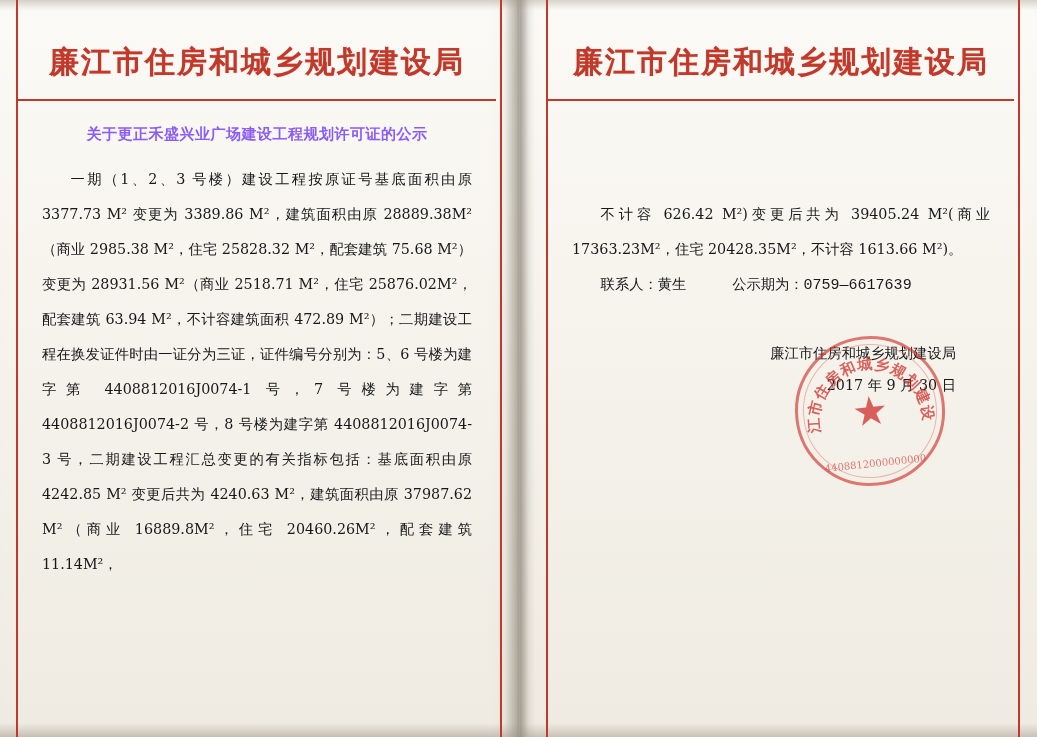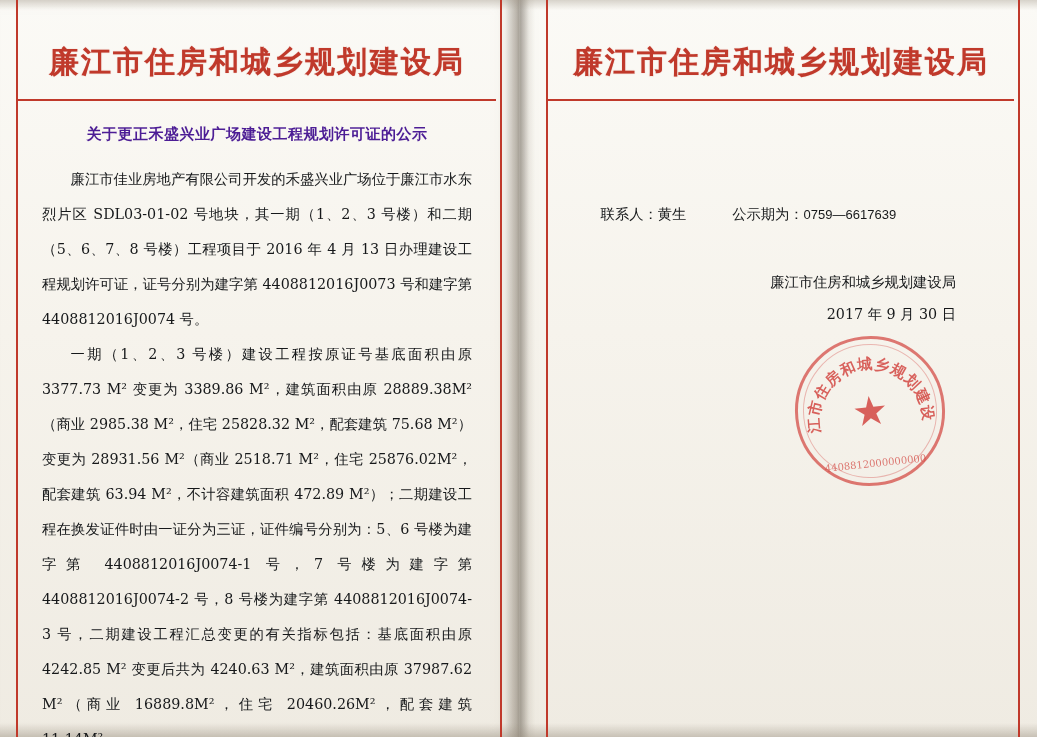--- a/index.html
+++ b/index.html
@@ -89,21 +89,21 @@
     background: #c0392b;
     margin: 16px 0 0 0;
   }
   .subtitle {
     text-align: center;
     font-family: "DejaVu Serif", "Liberation Serif", serif;
     font-weight: bold;
     font-size: 15px;
     margin-top: 24px;
     letter-spacing: 0.5px;
-    color: #4c1d95;
+    color: #8b5cf6;
   }
   .body {
     margin-top: 18px;
     padding: 0 24px;
     font-family: "DejaVu Serif", "Liberation Serif", serif;
     font-size: 14.3px;
     line-height: 35px;
     text-align: justify;
     text-justify: inter-ideograph;
     color: #16181a;
@@ -114,21 +114,21 @@
   }
   .col-right .body { margin-top: 96px; }
 
   .contact-line {
     font-family: "DejaVu Serif", "Liberation Serif", serif;
     font-size: 14.3px;
     line-height: 35px;
     text-indent: 2em;
   }
   .contact-line .gap { display: inline-block; width: 3.2em; }
-  .mono { font-family: Liberation Sans, sans-serif; font-size: 13px; }
+  .mono { font-family: Liberation Mono, monospace; font-size: 15px; }
 
   .signature {
     margin-top: 34px;
     padding-right: 34px;
     text-align: right;
     font-family: "DejaVu Serif", "Liberation Serif", serif;
     font-size: 14.3px;
     line-height: 32px;
   }
 
@@ -195,29 +195,29 @@
   <div class="page-edge-bottom"></div>
 
   <div class="frame frame-left"></div>
   <div class="frame frame-right"></div>
 
   <div class="col col-left">
     <div class="doc-title">廉江市住房和城乡规划建设局</div>
     <div class="title-rule"></div>
     <div class="subtitle">关于更正禾盛兴业广场建设工程规划许可证的公示</div>
     <div class="body">
-      <p>廉江市佳业房地产有限公司开发的禾盛兴业广场位于廉江市水东烈片区 SDL03-01-02 号地块，其一期（1、2、3 号楼）和二期（5、6、7、8 号楼）工程项目于 2016 年 4 月 13 日办理建设工程规划许可证，证号分别为建字第 4408812016J0073 号和建字第 4408812016J0074 号。</p>
       <p>一期（1、2、3 号楼）建设工程按原证号基底面积由原 3377.73 M² 变更为 3389.86 M²，建筑面积由原 28889.38M²（商业 2985.38 M²，住宅 25828.32 M²，配套建筑 75.68 M²）变更为 28931.56 M²（商业 2518.71 M²，住宅 25876.02M²，配套建筑 63.94 M²，不计容建筑面积 472.89 M²）；二期建设工程在换发证件时由一证分为三证，证件编号分别为：5、6 号楼为建字第 4408812016J0074-1 号，7 号楼为建字第 4408812016J0074-2 号，8 号楼为建字第 4408812016J0074-3 号，二期建设工程汇总变更的有关指标包括：基底面积由原 4242.85 M² 变更后共为 4240.63 M²，建筑面积由原 37987.62 M²（商业 16889.8M²，住宅 20460.26M²，配套建筑 11.14M²，</p>
     </div>
   </div>
 
   <div class="col col-right">
     <div class="doc-title">廉江市住房和城乡规划建设局</div>
     <div class="title-rule"></div>
     <div class="body">
+      <p>不计容 626.42 M²)变更后共为 39405.24 M²(商业 17363.23M²，住宅 20428.35M²，不计容 1613.66 M²)。</p>
 
       <div class="contact-line">
         <span>联系人：</span><span>黄生</span><span class="gap"></span><span>公示期为：</span><span class="mono">0759—6617639</span>
       </div>
 
       <div class="signature">
         <div>廉江市住房和城乡规划建设局</div>
         <div>2017 年 9 月 30 日</div>
       </div>
     </div>

